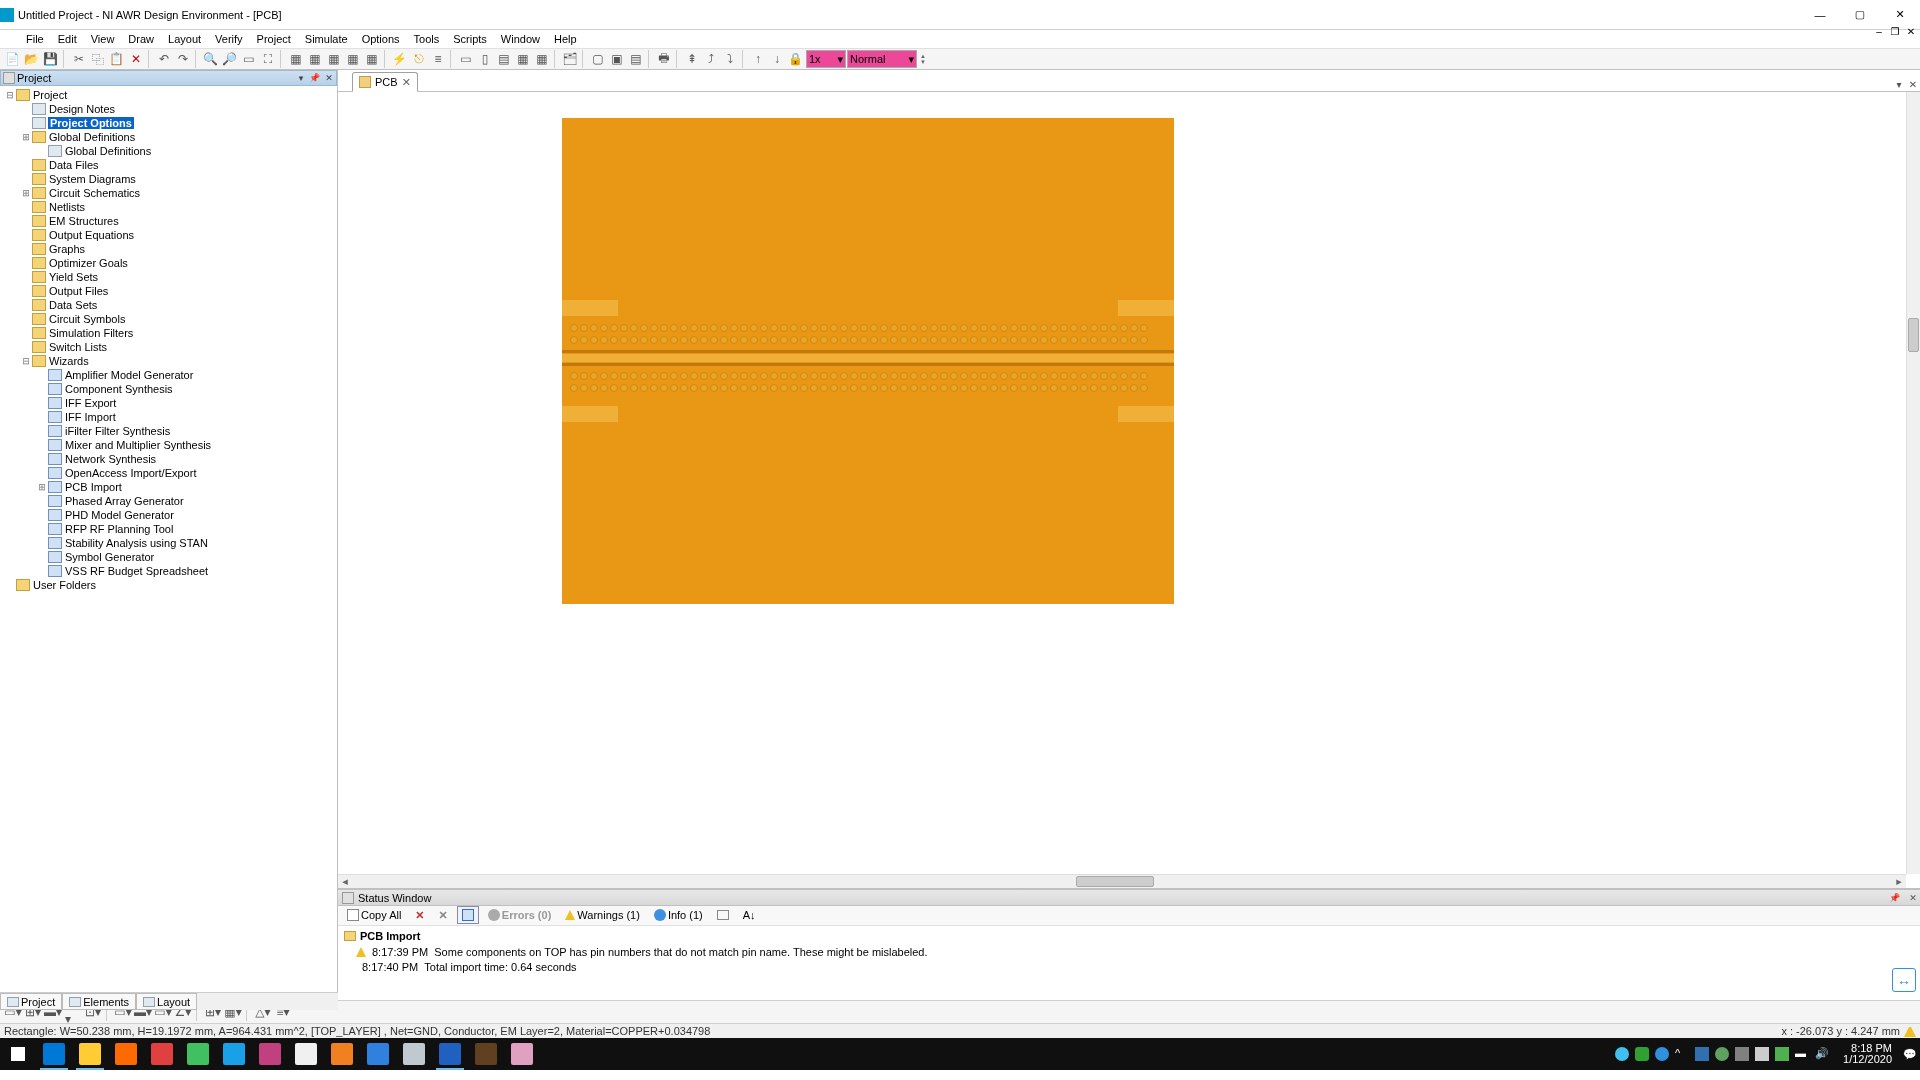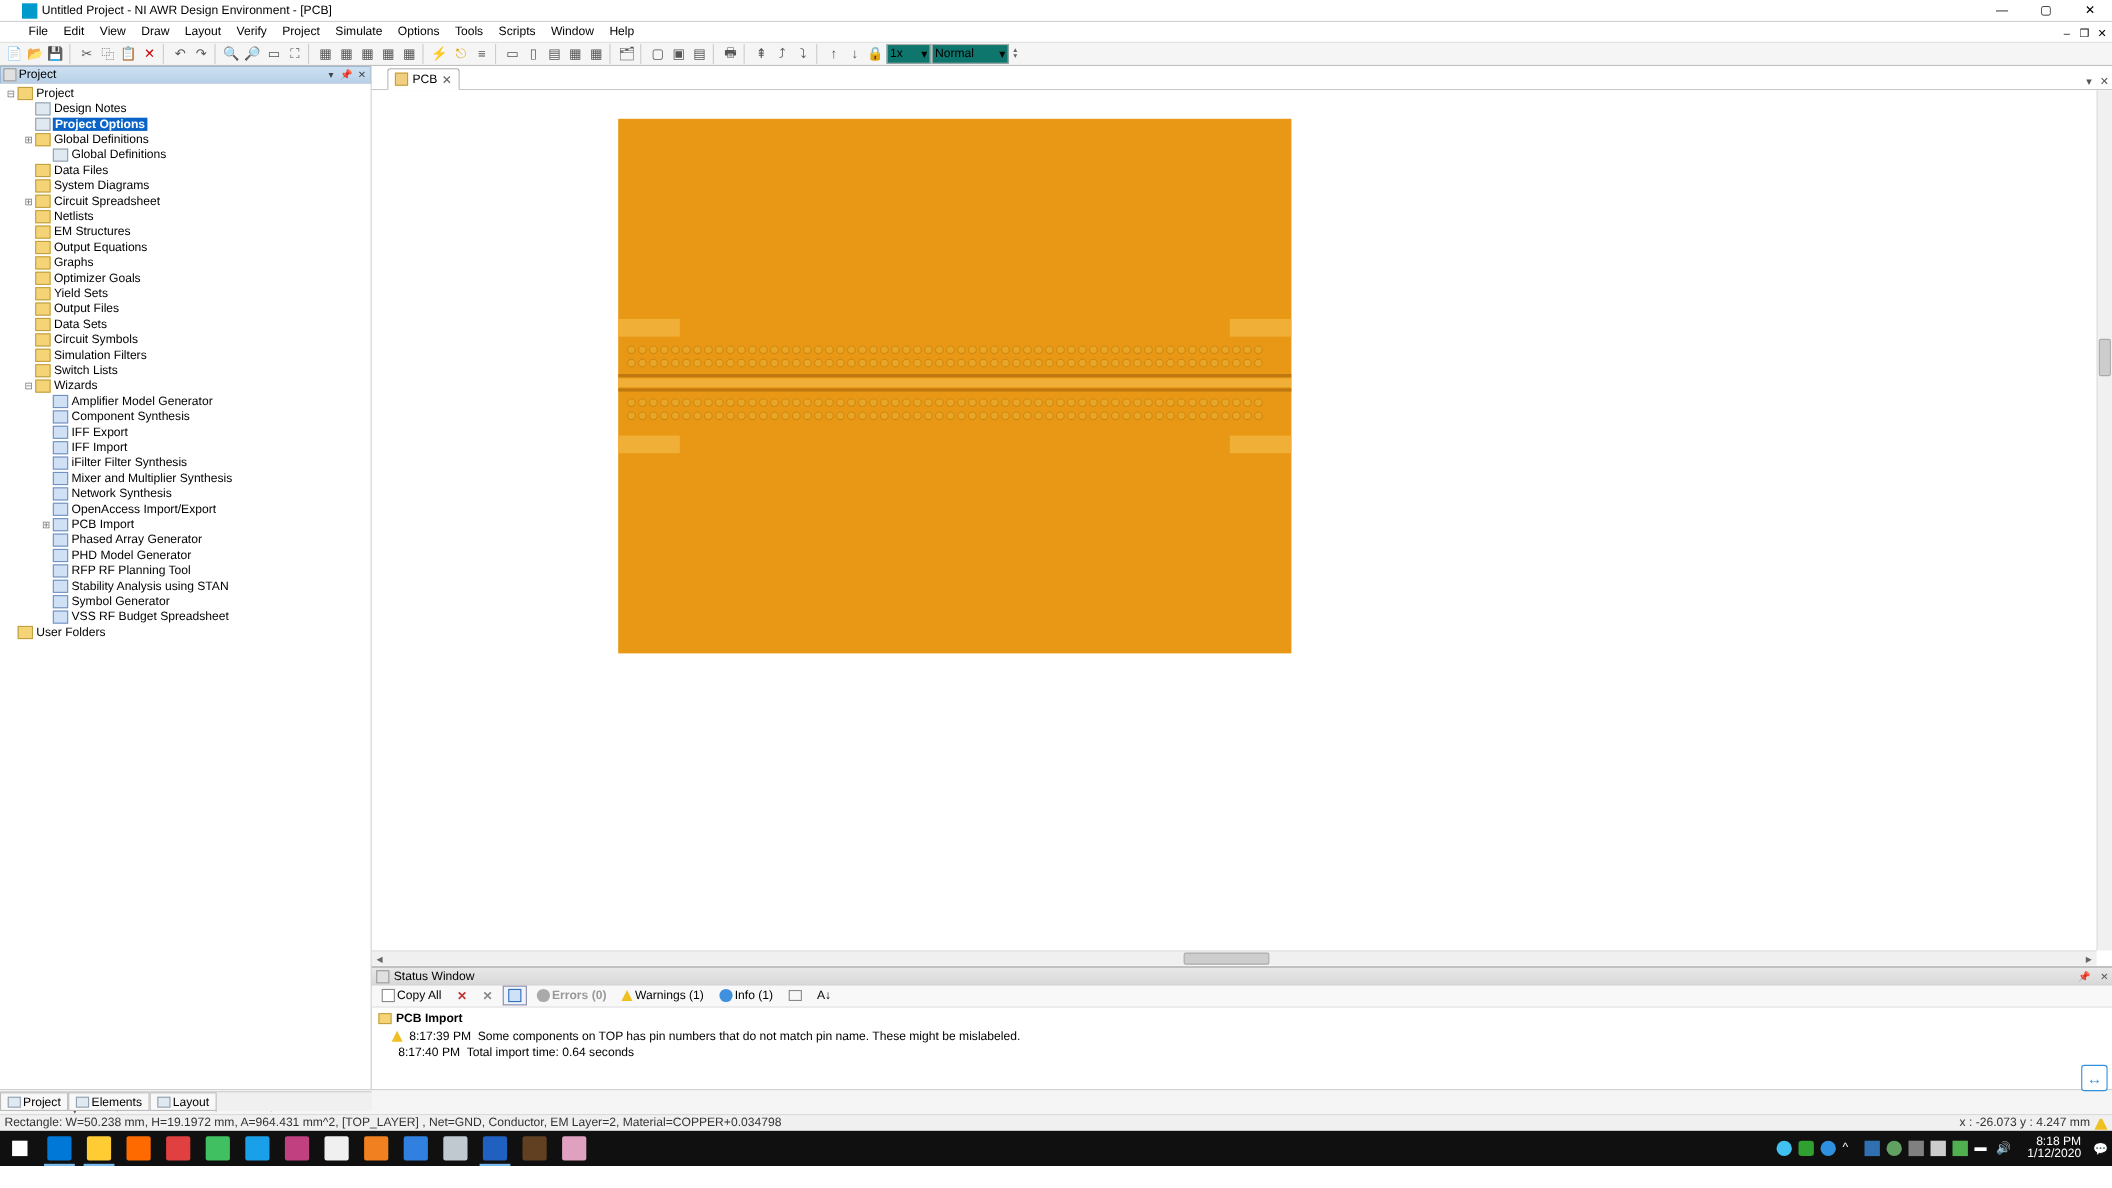--- a/index.html
+++ b/index.html
@@ -1,29 +1,29 @@
 <!DOCTYPE html>
 <html><head>
 <meta charset="utf-8">
 <style>
 * { margin:0; padding:0; box-sizing:border-box; font-family:"Segoe UI",Tahoma,sans-serif; font-size:11px; }
 html,body { width:1920px; height:1080px; overflow:hidden; background:#fff; }
-.titlebar { height:20px; background:#fff; display:flex; align-items:center; padding-left:20px; border-bottom:1px solid #d0d0d0; }
+.titlebar { height:30px; background:#fff; display:flex; align-items:center; padding-left:0; border-bottom:1px solid #d0d0d0; }
 .titlebar .app-icon { width:14px; height:14px; background:#0099cc; margin-right:4px; }
 .titlebar .title { flex:1; color:#000; }
 .titlebar .winbtns { display:flex; }
 .titlebar .winbtns div { width:40px; height:22px; display:flex; align-items:center; justify-content:center; }
 .sub-winbtns { position:absolute; right:2px; top:24px; display:flex; gap:2px; z-index:5;}
 .sub-winbtns div { width:14px; height:14px; font-size:10px; display:flex;align-items:center;justify-content:center;}
 .menubar { height:18px; display:flex; align-items:center; padding-left:20px; gap:2px; background:#fff; }
 .menubar .m { padding:1px 6px; }
 .toolbar { height:22px; background:#f5f5f5; border-top:1px solid #e0e0e0; border-bottom:1px solid #c0c0c0; display:flex; align-items:center; padding-left:4px; gap:1px; }
 .tbtn { width:18px; height:18px; display:flex; align-items:center; justify-content:center; border:1px solid transparent; font-size:12px; color:#555;}
 .tsep { width:4px; height:18px; border-left:1px solid #ccc; margin:0 2px;}
-.tdrop { height:18px; border:1px solid #aaa; background:#0f766e; font-size:11px; padding:0 2px; display:flex;align-items:center;}
+.tdrop { height:18px; border:1px solid #aaa; background:#ec4899; font-size:11px; padding:0 2px; display:flex;align-items:center;}
 .body-row { display:flex; height:calc(100% - 22px - 18px - 22px - 18px - 14px - 32px - 24px); }
 .left-panel { width:338px; background:#fff; border-right:1px solid #c0c0c0; display:flex; flex-direction:column; }
 .panel-header { height:16px; background:linear-gradient(#cde0f2,#b8d1e8); border:1px solid #9fb8cf; display:flex; align-items:center; padding-left:2px; font-size:11px; }
 .panel-header .sp{flex:1}
 .panel-header .pbtn{width:14px;height:14px;font-size:9px;display:flex;align-items:center;justify-content:center;color:#444;}
 .tree { flex:1; overflow:auto; padding:2px 0; font-size:11px; }
 .tree-item { display:flex; align-items:center; height:14px; white-space:nowrap; }
 .tree-item .exp { width:12px; text-align:center; color:#777; font-size:9px; }
 .tree-item .ico { width:14px; height:12px; margin-right:2px; display:inline-block; }
 .ico-folder{background:#f5d478;border:1px solid #c0a040;}
@@ -228,21 +228,21 @@
           <span class="lbl">Data Files</span>
         </div>
         <div class="tree-item d1">
           <span class="exp"></span>
           <span class="ico ico-folder"></span>
           <span class="lbl">System Diagrams</span>
         </div>
         <div class="tree-item d1">
           <span class="exp">⊞</span>
           <span class="ico ico-folder"></span>
-          <span class="lbl">Circuit Spreadsheet</span>
+          <span class="lbl">Circuit Schematics</span>
         </div>
         <div class="tree-item d1">
           <span class="exp"></span>
           <span class="ico ico-folder"></span>
           <span class="lbl">Netlists</span>
         </div>
         <div class="tree-item d1">
           <span class="exp"></span>
           <span class="ico ico-folder"></span>
           <span class="lbl">EM Structures</span>

